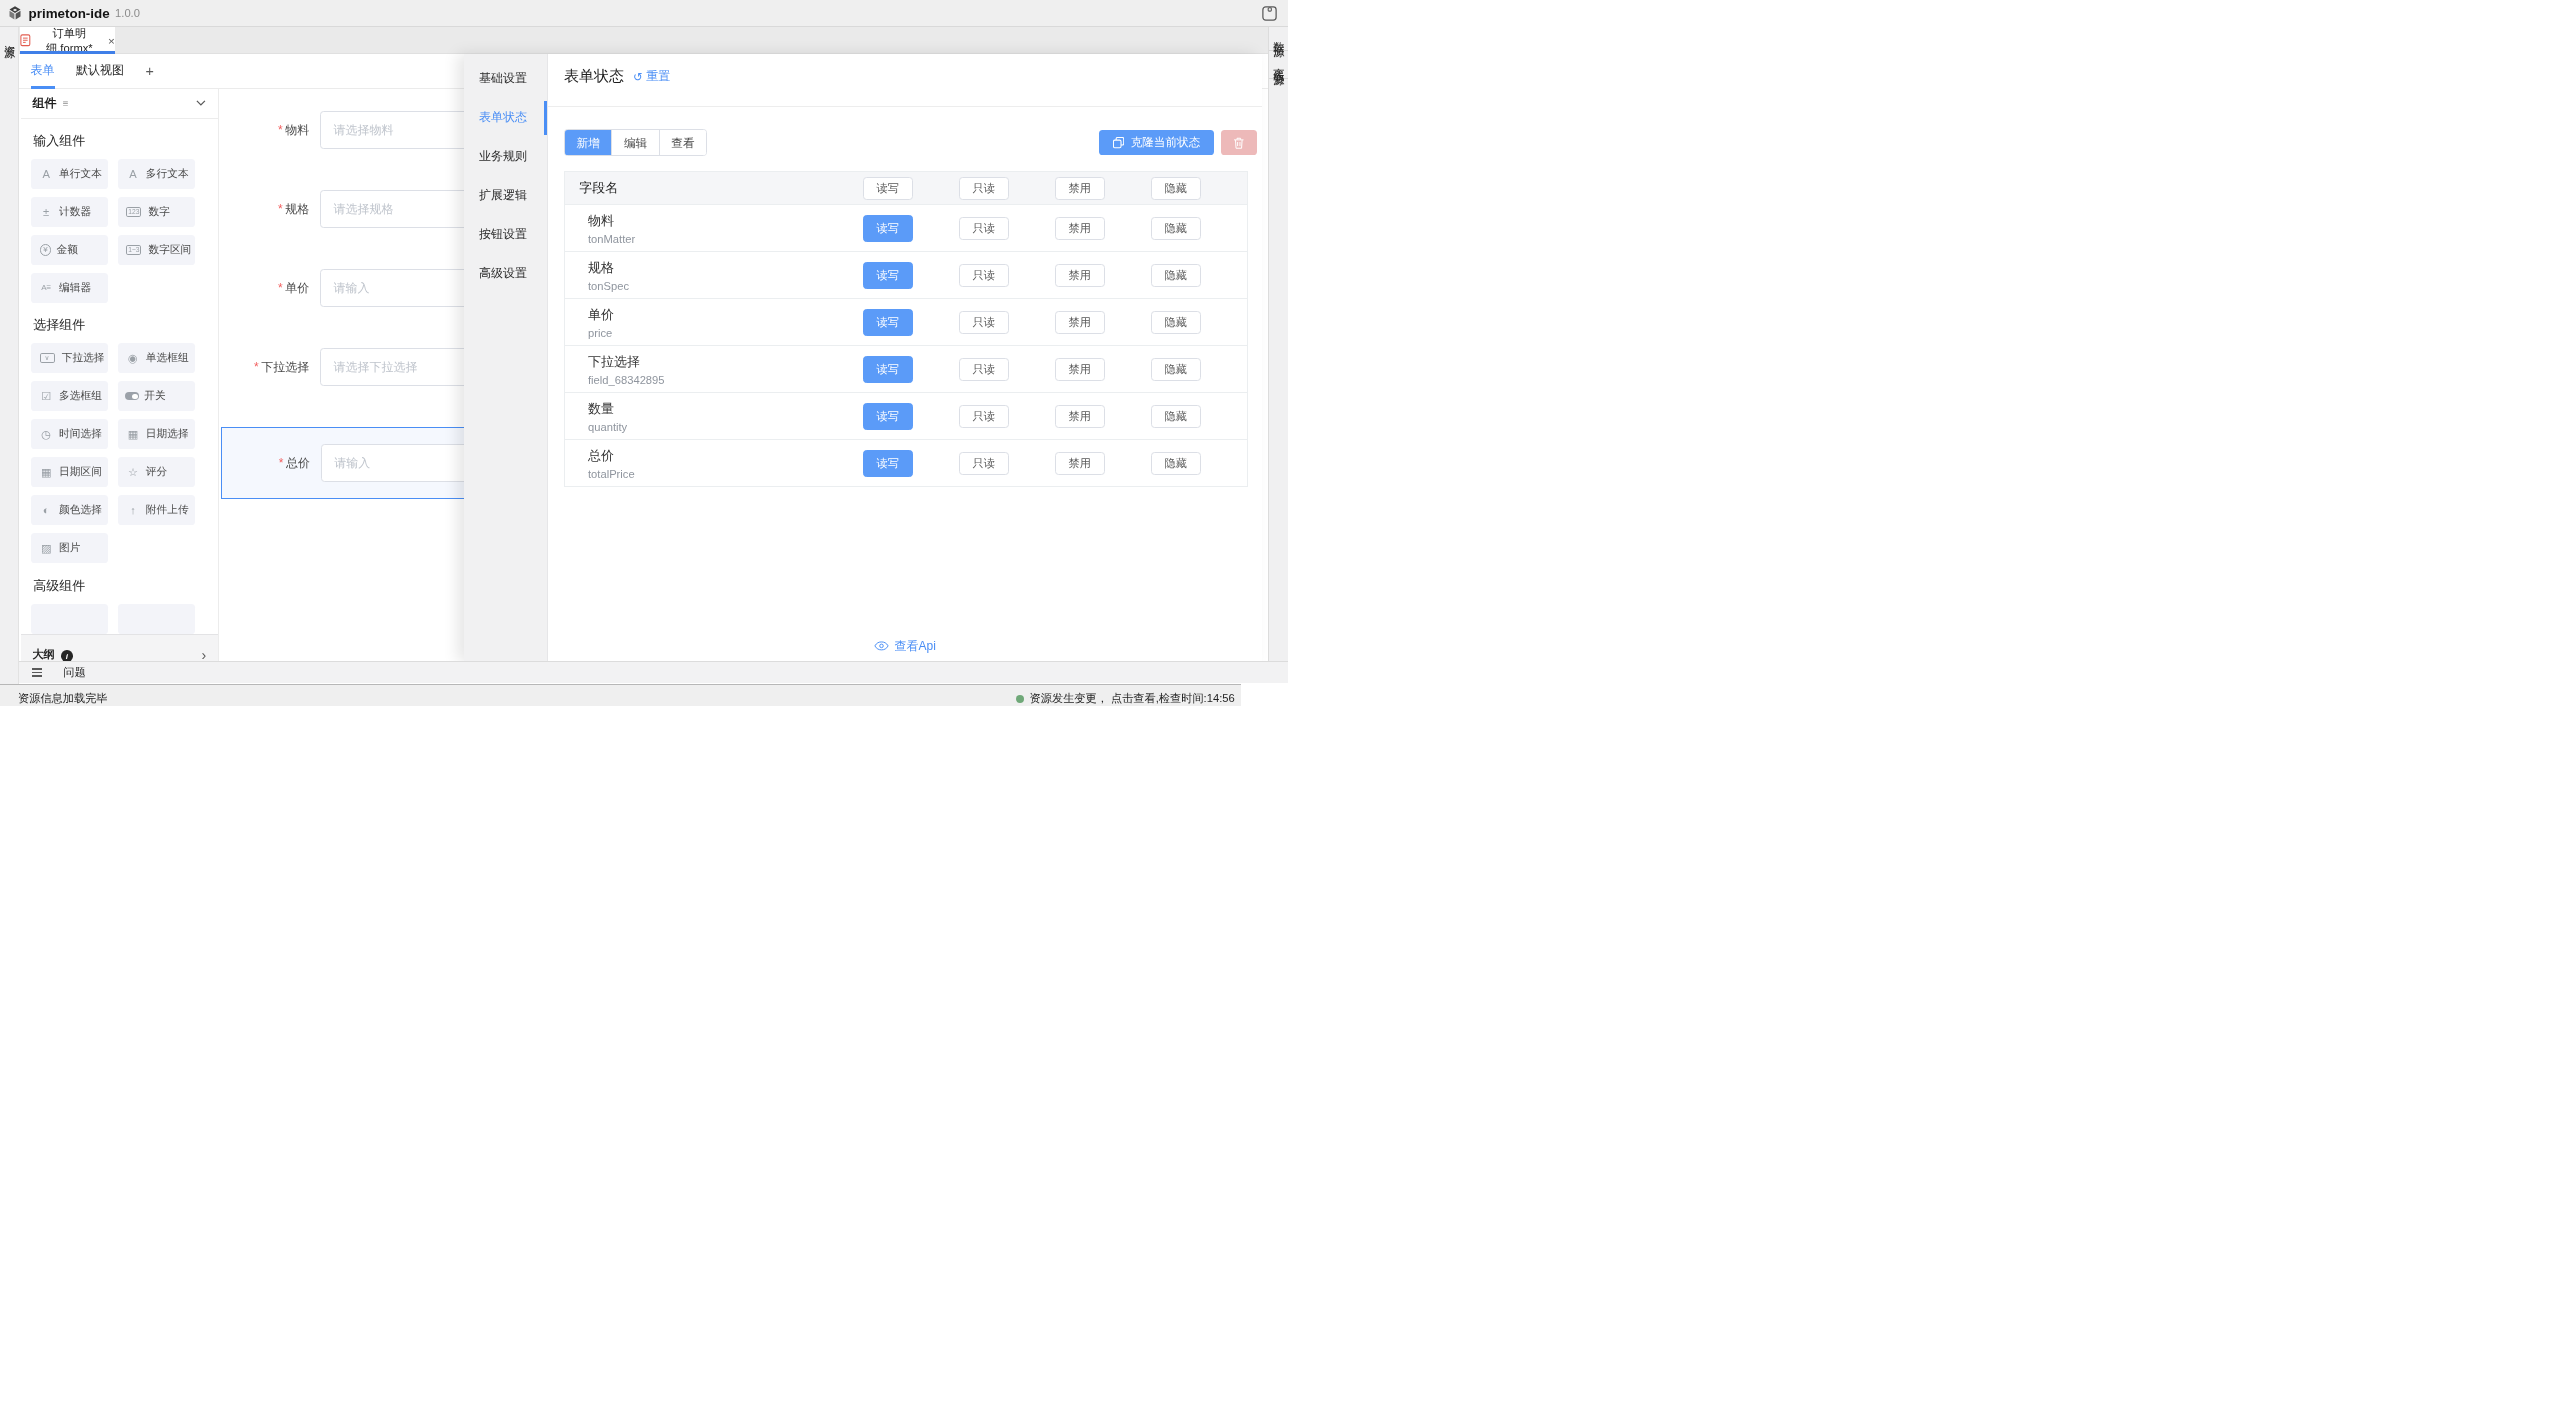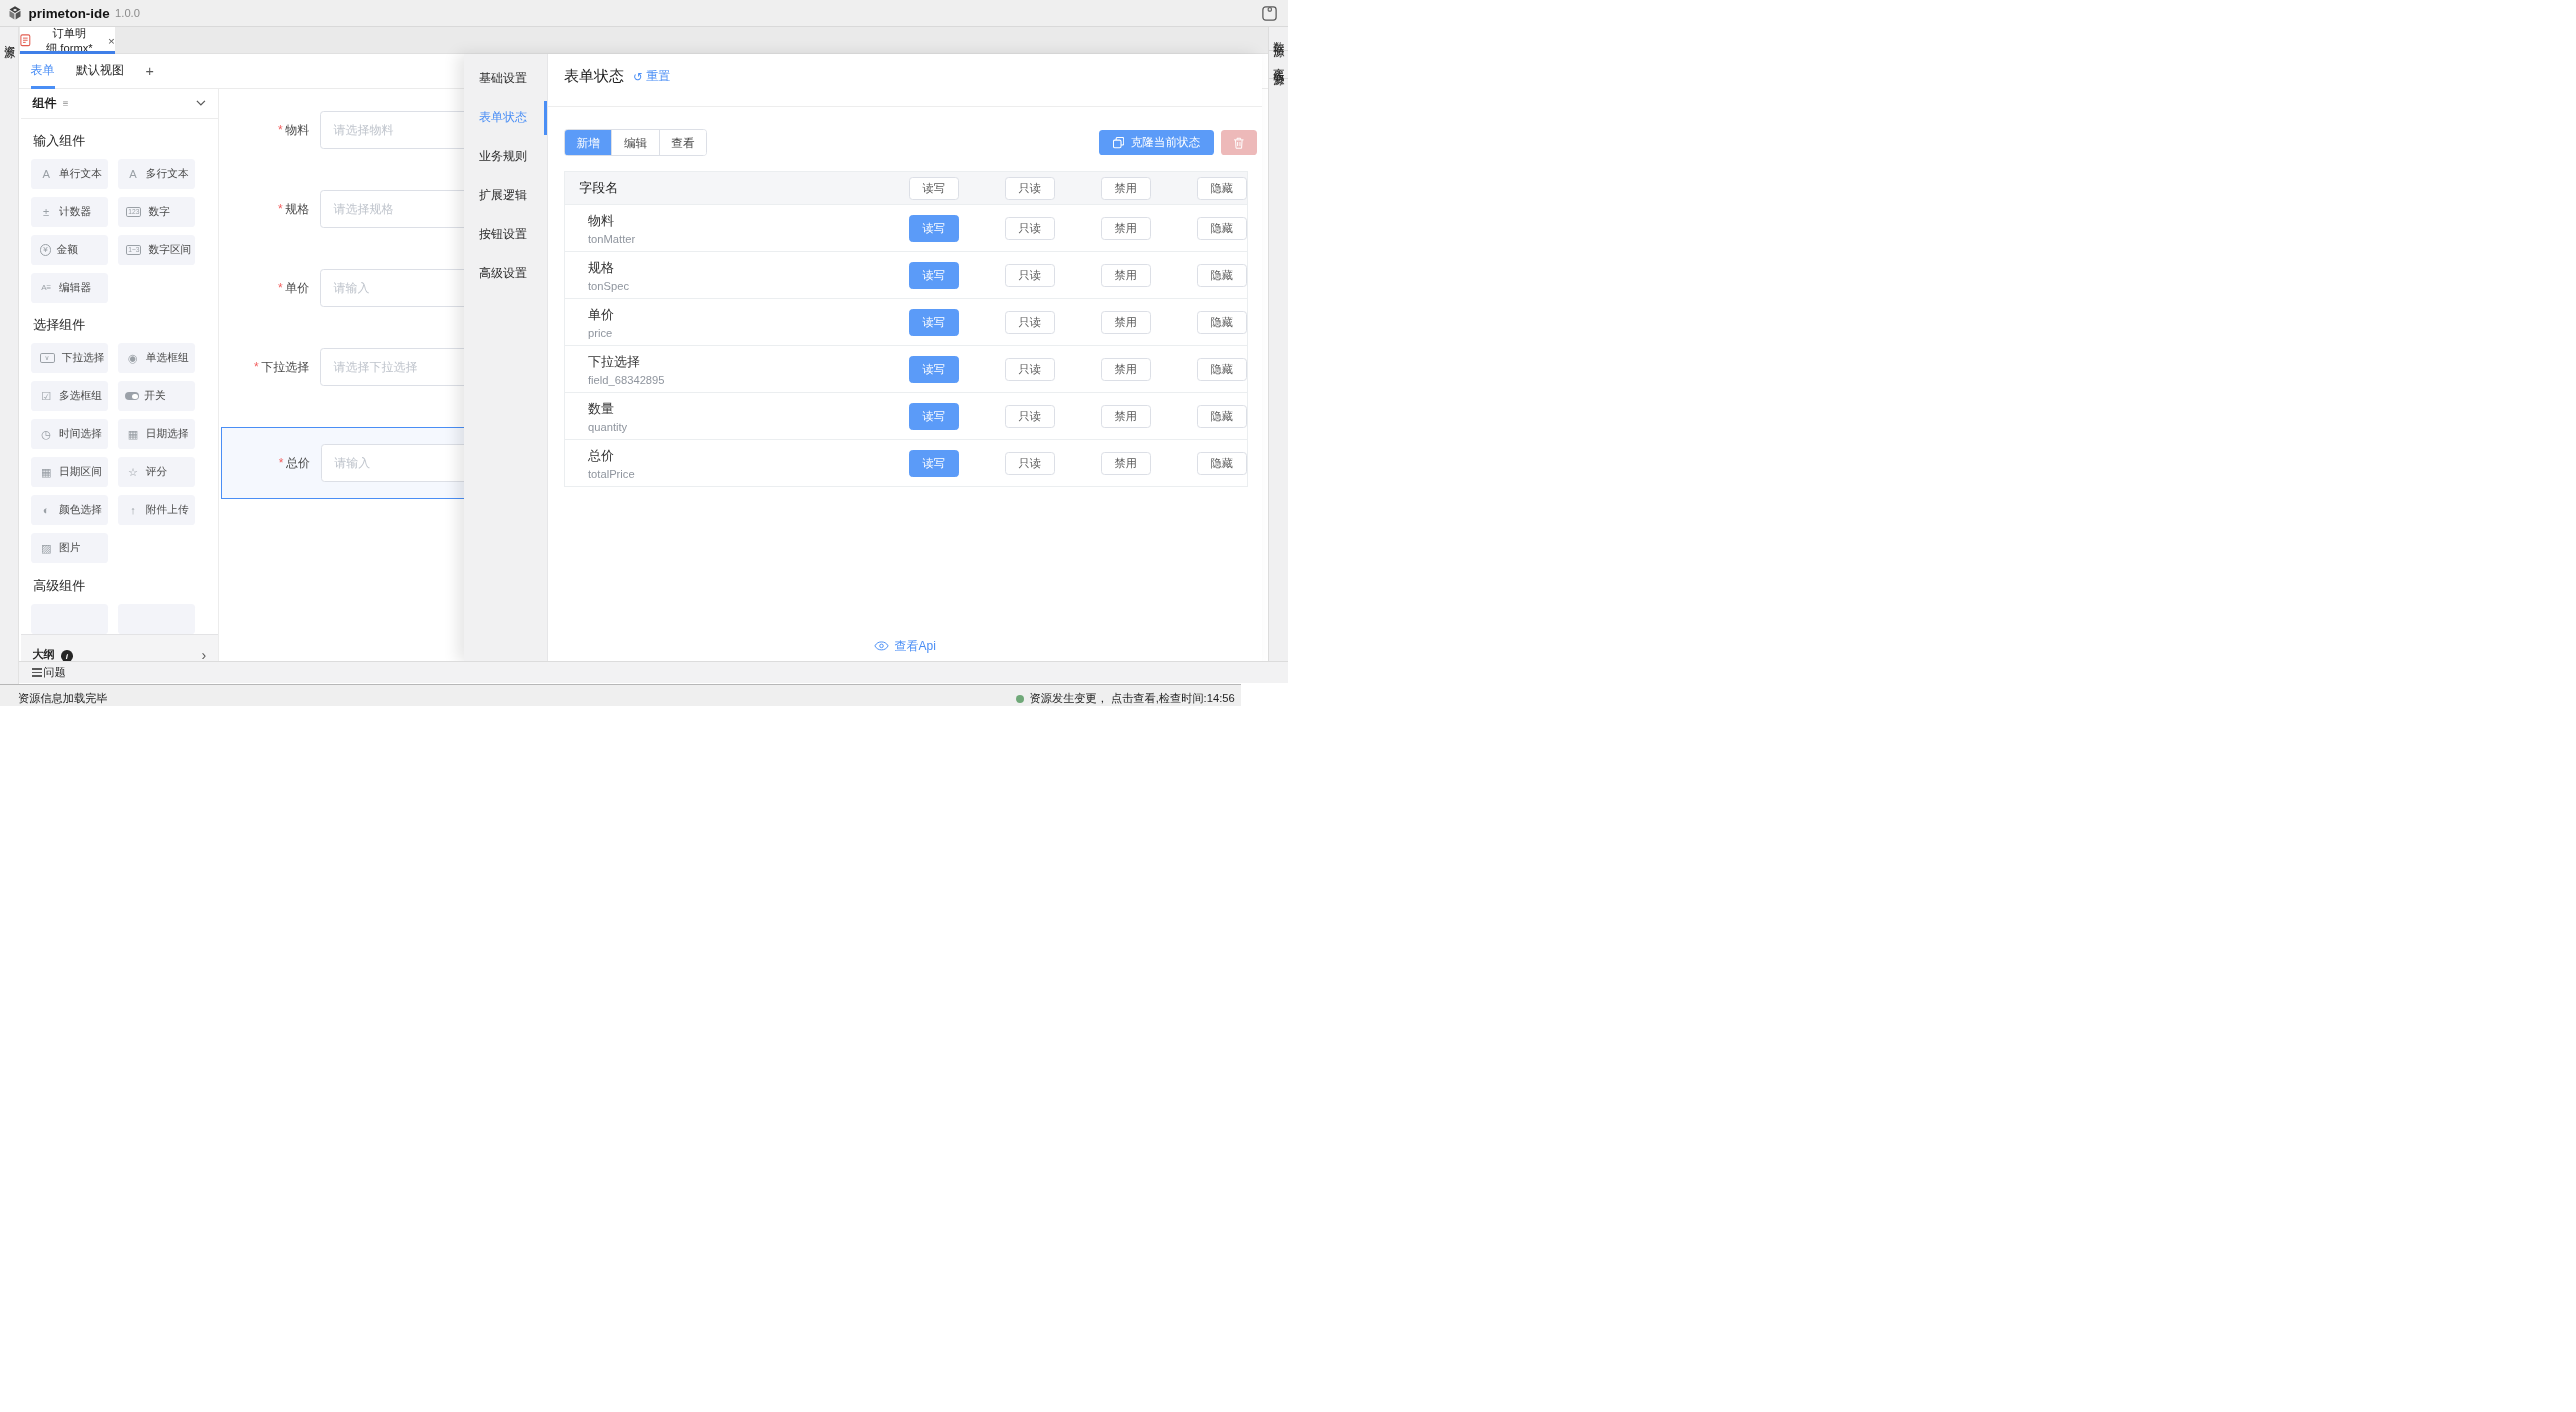--- a/index.html
+++ b/index.html
@@ -107,34 +107,34 @@
   .tb-right { margin-left:auto; display:flex; align-items:center; gap:7px; }
   .clone-btn { height:25px; padding:0 13.4px; border:none; border-radius:3.6px; background:#5b9bf8; color:#fff;
     font-size:11.6px; display:inline-flex; align-items:center; gap:6.3px; cursor:pointer;
     font-family:inherit; }
   .del-btn { width:36px; height:25px; border:none; border-radius:3.6px; background:#edb9b9;
     display:inline-flex; align-items:center; justify-content:center; cursor:pointer; }
   
   .tbl { margin:15px 14.3px 0 16px; border:0.9px solid #ebeef0; }
   .tbl-header { height:32px; background:#f5f6f8; display:flex; align-items:center; }
   .th-name { flex:1; padding-left:14.3px; font-size:13px; color:#262626; }
-  .opt-col { flex:0 0 96px; display:flex; align-items:center; justify-content:flex-end; }
+  .opt-col { flex:0 0 96px; display:flex; align-items:center; justify-content:flex-start; }
   .opt-cols { display:flex; }
   .opt-btn { width:50px; height:23px; border:0.9px solid #dcdfe6; border-radius:3.6px; background:#fff;
     color:#595959; font-size:11.2px; cursor:pointer; font-family:inherit; }
   .opt-btn.on { width:50px; height:27px; background:#5b9bf8; border-color:#5b9bf8; color:#fff; }
   .tbl-row { height:47px; border-top:0.9px solid #ebeef0; display:flex; align-items:center; background:#fff; }
   .row-name-cell { flex:1; padding-left:23px; }
   .row-name { font-size:13px; color:#333; margin-bottom:2.7px; }
   .row-code { font-size:11.2px; color:#8f959e; }
   .view-api { position:absolute; left:0; right:0; bottom:7.2px; display:flex; align-items:center;
     justify-content:center; gap:5.4px; color:#4a8ef5; font-size:12px; cursor:pointer; }
   
   .problems { position:absolute; left:19px; top:661px; width:1269px; height:22.4px; background:#f2f2f3;
-    border-top:0.9px solid #dcdcdc; display:flex; align-items:center; padding-left:12.5px; gap:1px; cursor:pointer; }
+    border-top:0.9px solid #dcdcdc; display:flex; align-items:center; padding-left:12.5px; gap:21px; cursor:pointer; }
   .plist-icon { width:10.7px; height:9px;
     background:repeating-linear-gradient(to bottom,#5a5a5a 0 1.8px,transparent 1.8px 3.6px); }
   .problems-label { font-size:11.2px; color:#1f1f1f; }
   .statusbar { position:absolute; left:0; top:684px; width:1241px; height:22.4px; background:#efefef;
     border-top:0.9px solid #b7b7b7; display:flex; align-items:flex-end; padding:0 6.3px 0 18px; }
   .status-left { font-size:11.2px; color:#1f1f1f; }
   .status-right { margin-left:auto; display:flex; align-items:center; gap:5.4px; cursor:pointer; }
   .green-dot { width:8px; height:8px; border-radius:50%; background:#6fa878; }
   .status-right-text { font-size:11.2px; color:#1f1f1f; }
   svg { display:block; }

